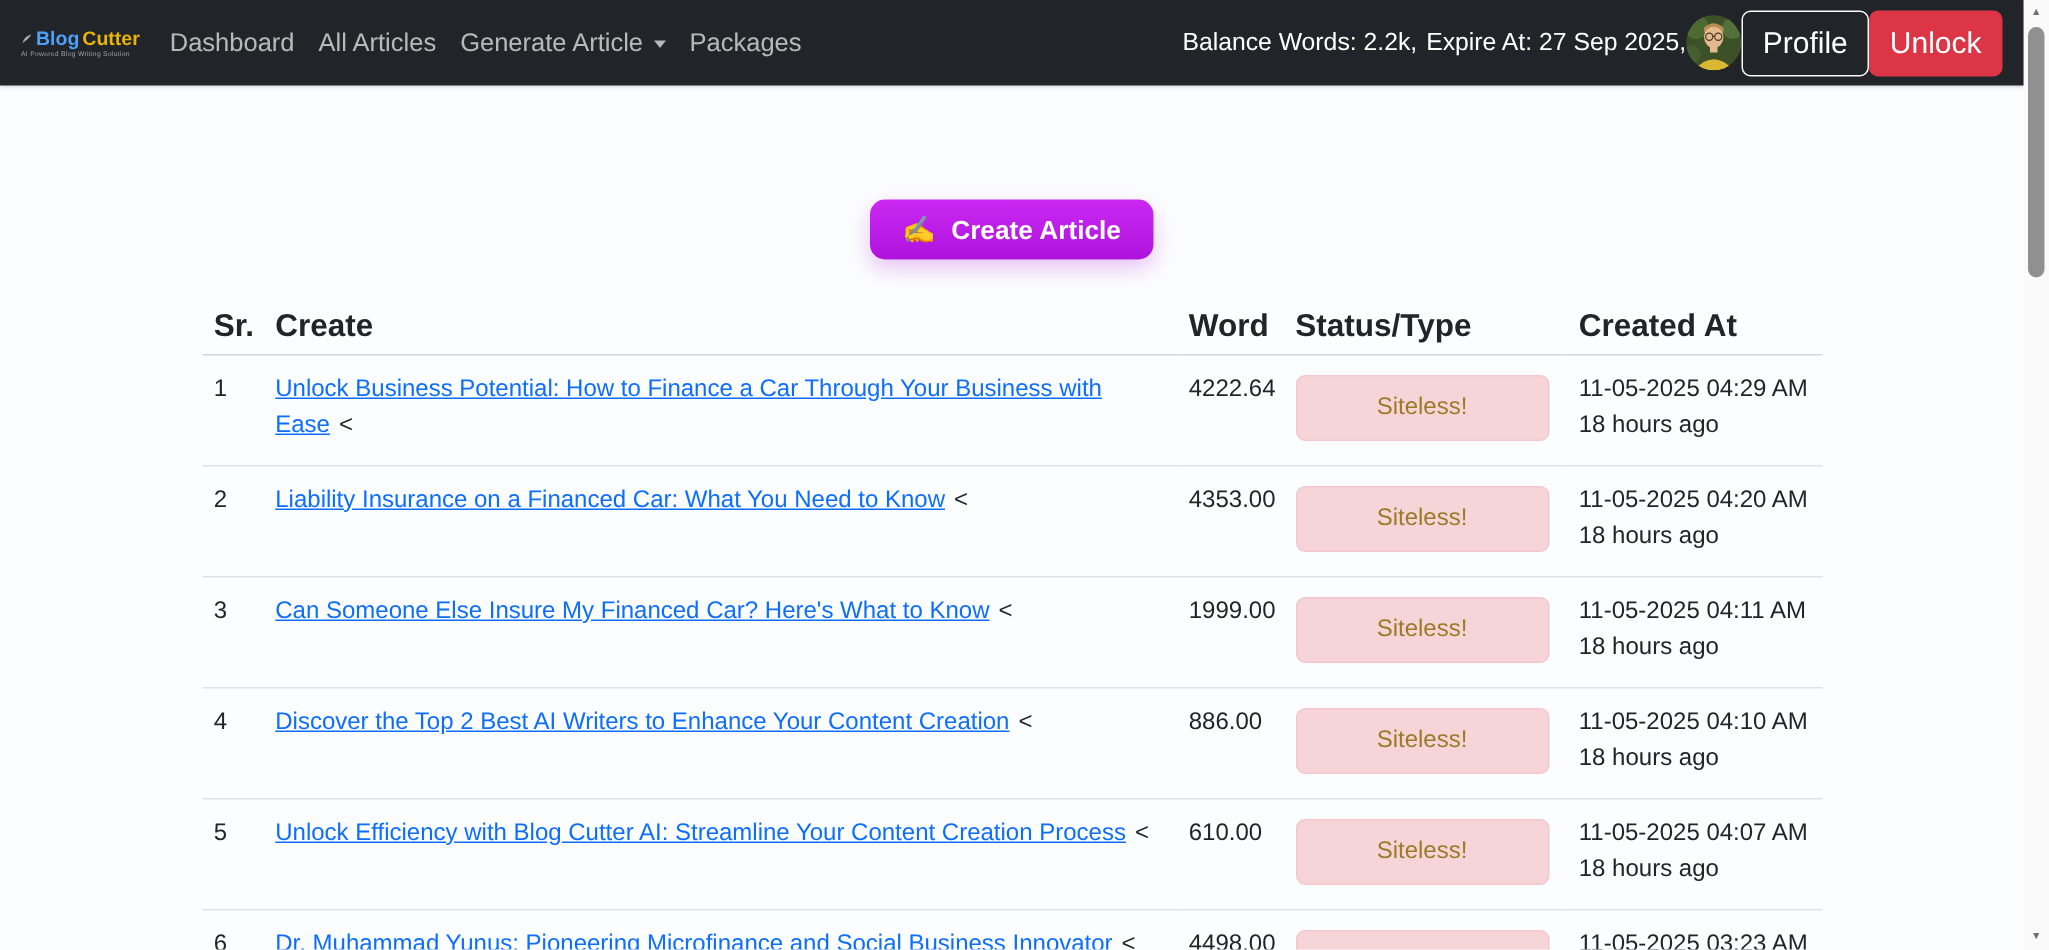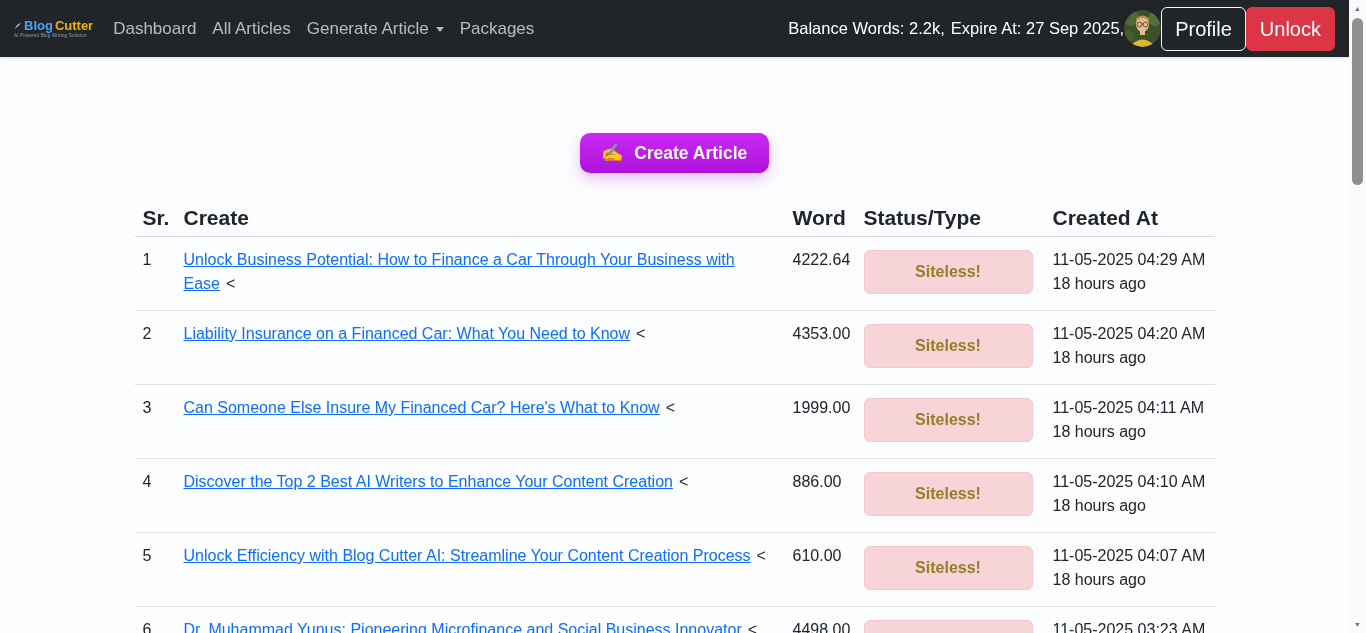--- a/index.html
+++ b/index.html
@@ -100,21 +100,21 @@
   .status-badge {
     display: block;
     width: 169px;
     margin-top: 2px;
     padding: 9px 0;
     text-align: center;
     background: #f6d4d8;
     border: 1px solid #f3c7cd;
     border-radius: 6px;
     color: #9a7b28;
-    font-weight: 700;
+    font-weight: 400;
     line-height: 24px;
   }
   .created-date, .created-ago { white-space: nowrap; }
 
   
   .scrollbar { position: fixed; top: 0; right: 0; width: 17px; height: 633px; background: #fafafa; }
   .scroll-arrow {
     position: absolute; left: 0; width: 17px; height: 17px;
     display: flex; align-items: center; justify-content: center;
     color: #6f6f6f; font-size: 7px; cursor: pointer;

